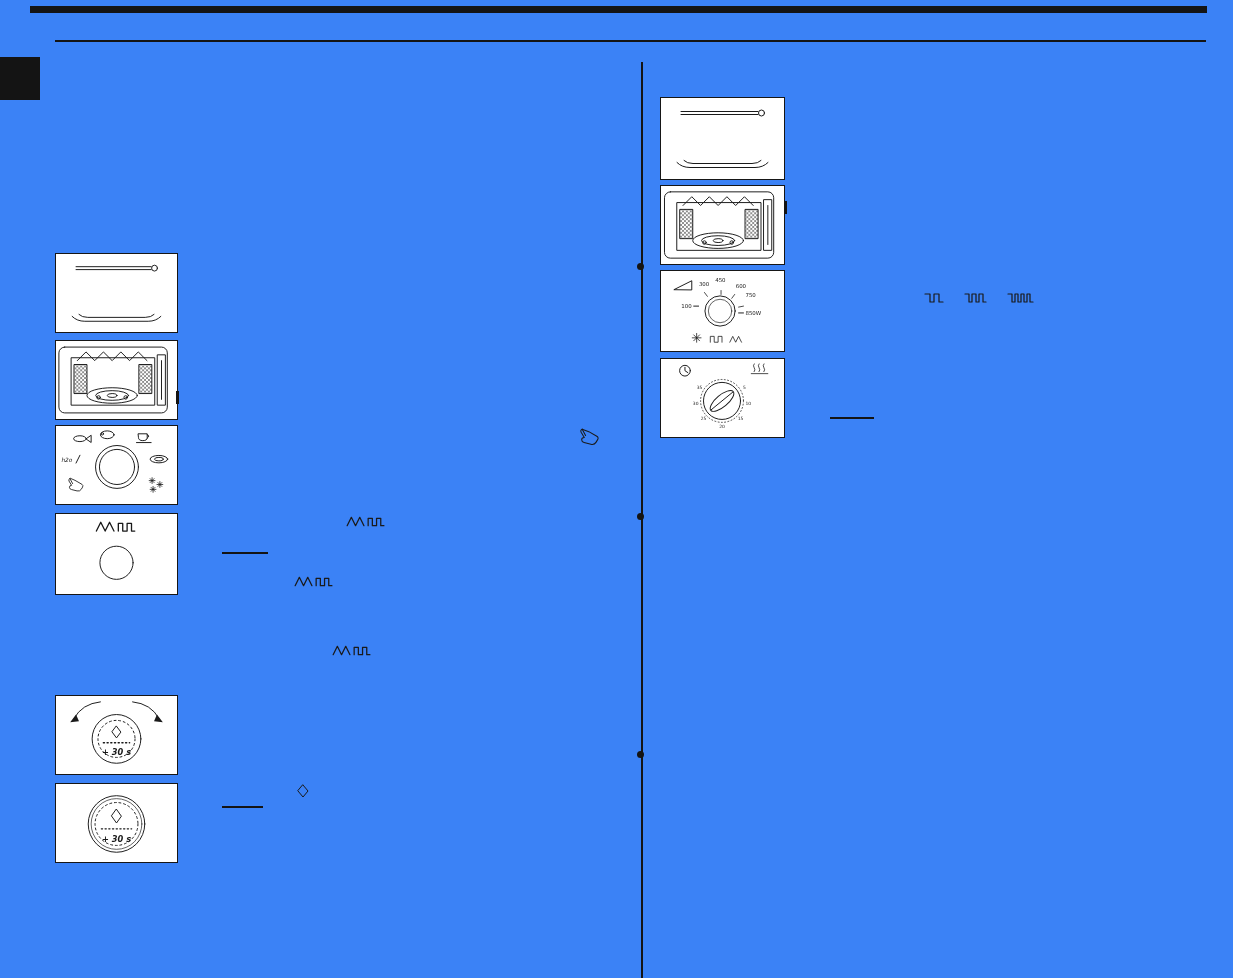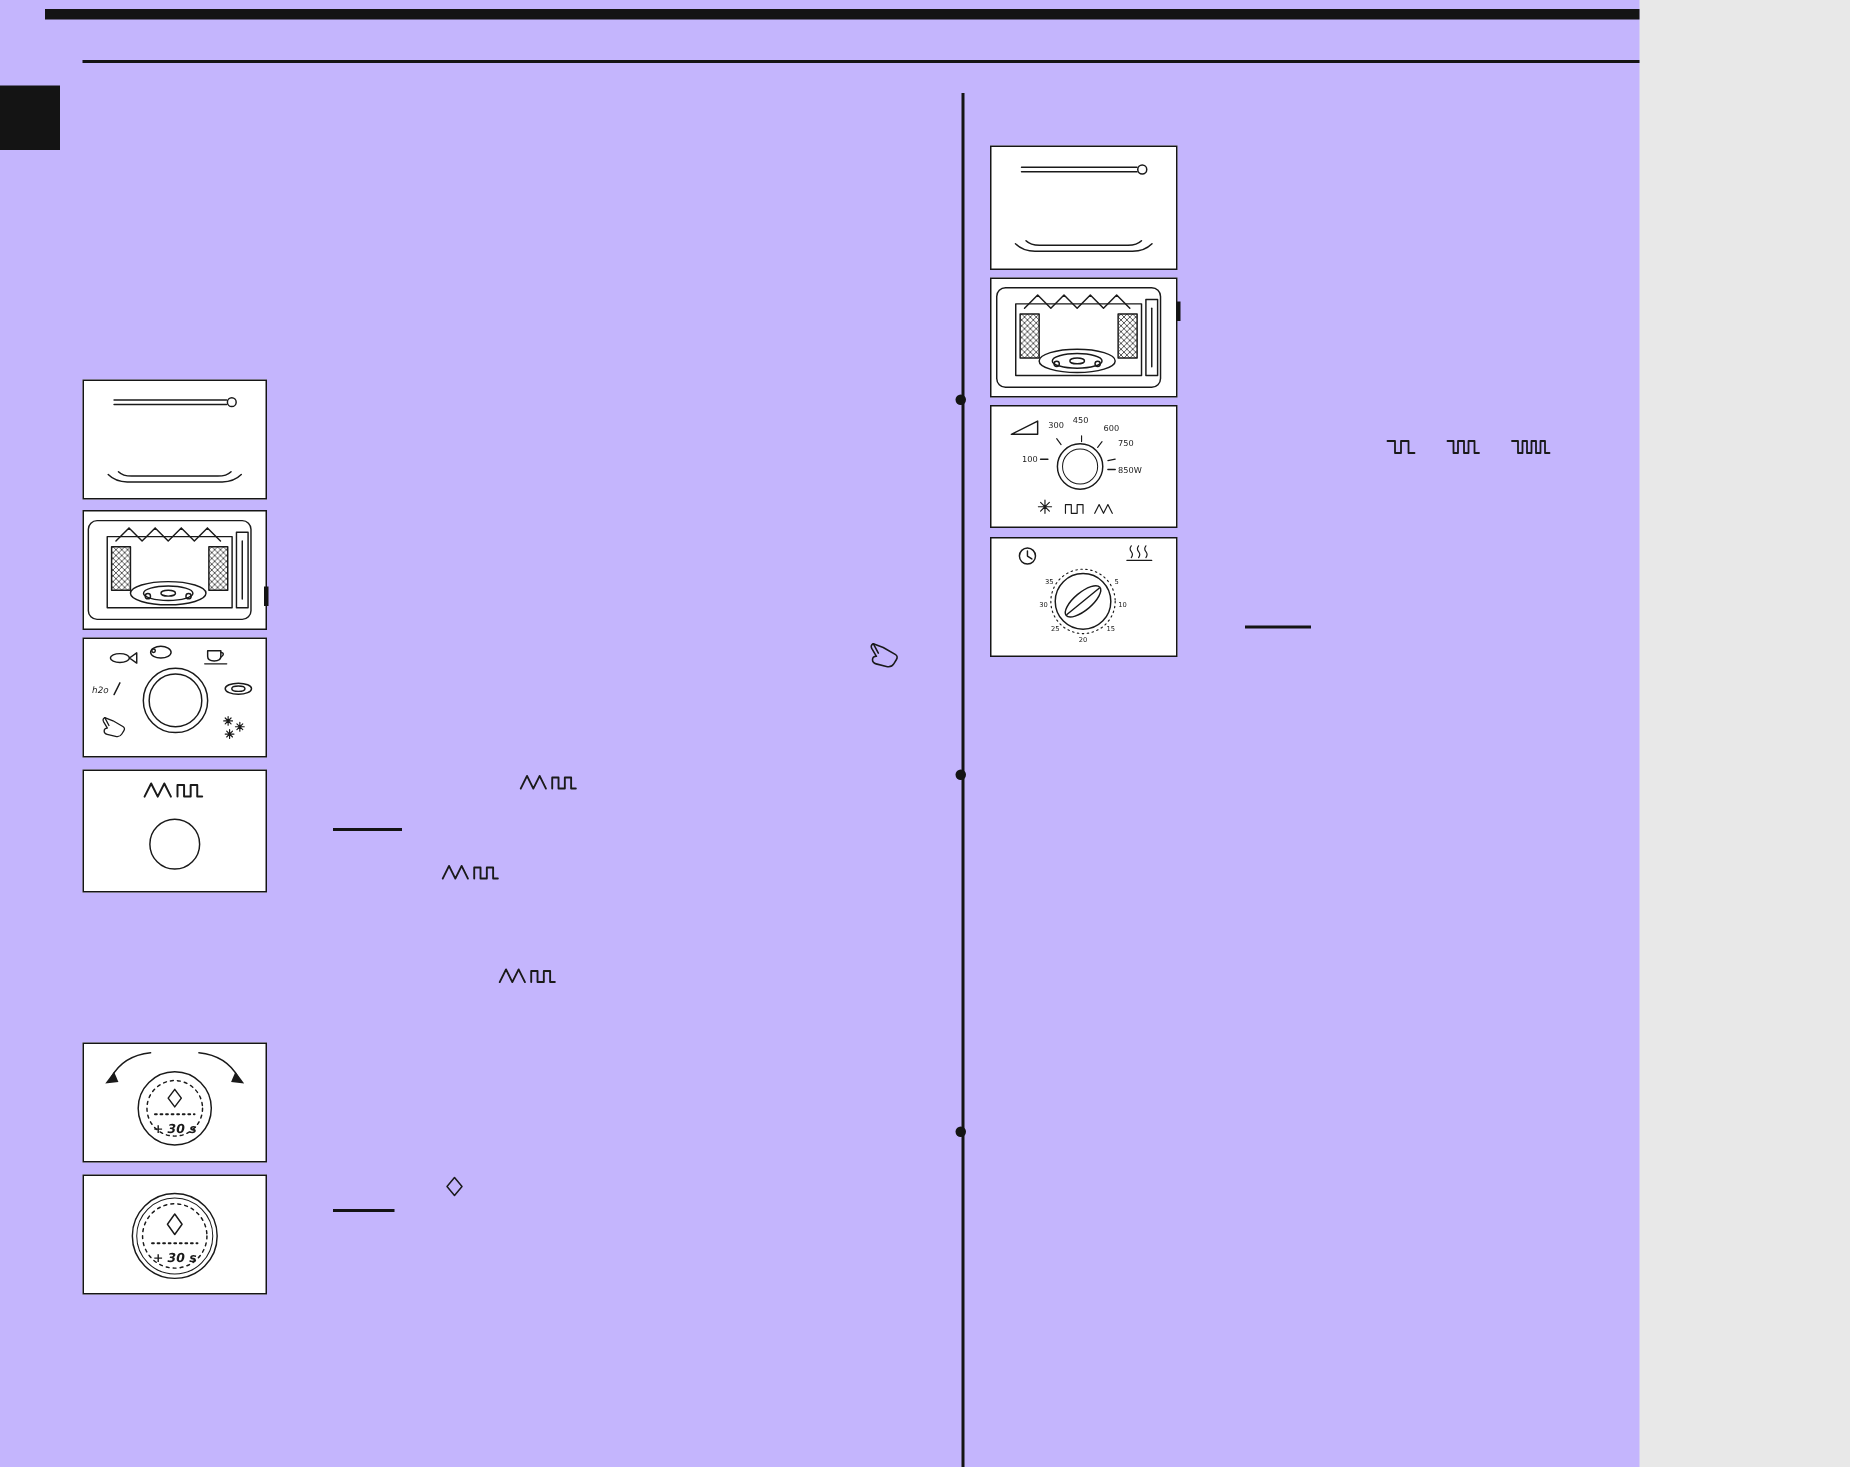--- a/index.html
+++ b/index.html
@@ -1,17 +1,17 @@
 <!DOCTYPE html>
 <html><head>
 <meta charset="utf-8">
 <style>
   html,body { margin:0; padding:0; background:#e8e8e8; }
   .page {
-    position:relative; width:1093px; height:978px; background:#c4b5fd;
+    position:relative; width:1233px; height:978px; background:#3b82f6;
     font-family:"DejaVu Sans", sans-serif; color:#1a1a1a; overflow:hidden;
   }
   .abs { position:absolute; }
   .rule { position:absolute; background:#141414; }
   .figure {
     position:absolute; border:1.4px solid #161616; background:#fff;
     box-sizing:border-box;
   }
   .figure svg { display:block; width:100%; height:100%; }
   .bullet {

